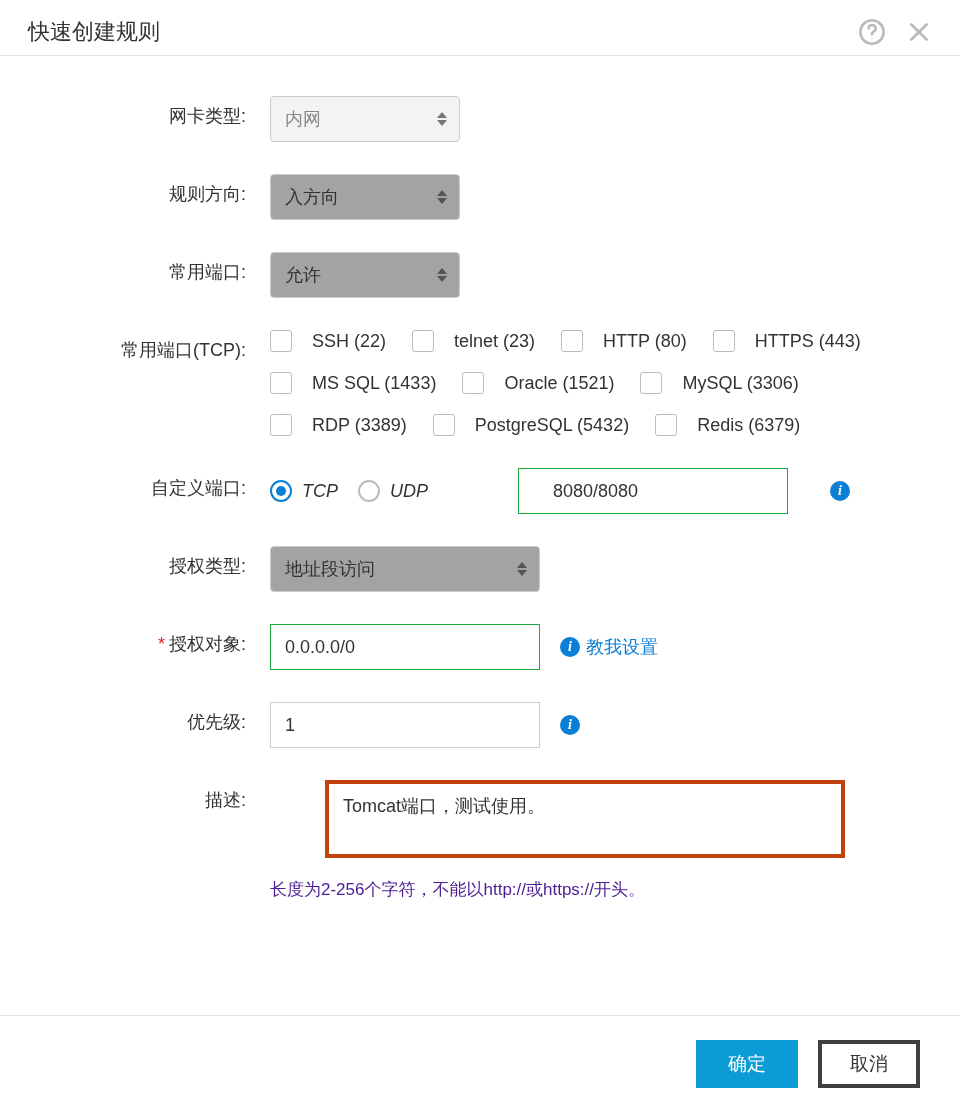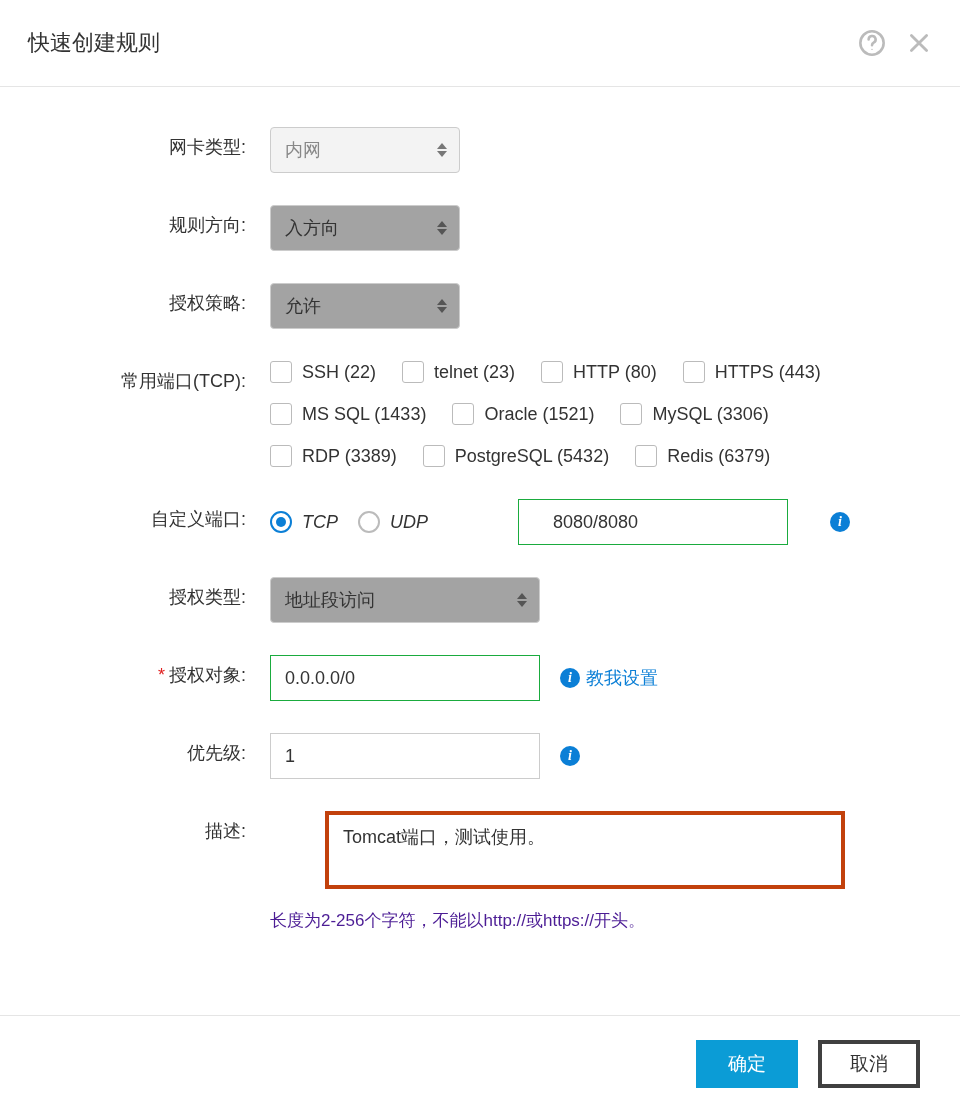--- a/index.html
+++ b/index.html
@@ -1,31 +1,31 @@
 <!DOCTYPE html>
 <html><head>
 <meta charset="utf-8">
 <style>
   * { box-sizing: border-box; margin: 0; padding: 0; }
   body { font-family: -apple-system, "Helvetica Neue", Arial, sans-serif; font-size: 16px; color: #333; background: #fff; width: 960px; height: 1112px; overflow: hidden; }
   .dialog { width: 960px; height: 1112px; display: flex; flex-direction: column; }
-  .header { display: flex; align-items: center; justify-content: space-between; padding: 28px 28px; border-bottom: 1px solid #e5e5e5; }
+  .header { display: flex; align-items: center; justify-content: space-between; padding: 8px 28px; border-bottom: 1px solid #e5e5e5; margin-top: 9px; }
   .header-title { font-size: 22px; color: #333; font-weight: 400; }
   .header-icons { display: flex; align-items: center; gap: 20px; color: #bbb; }
   .icon-btn { cursor: pointer; display: inline-flex; }
   .form-area { flex: 1; overflow: auto; padding: 40px 60px 20px 0; }
   .form-row { display: flex; align-items: flex-start; margin-bottom: 32px; }
   .form-label { width: 270px; text-align: right; padding-right: 24px; color: #333; font-size: 18px; line-height: 40px; }
   .required-star { color: #e02020; margin-right: 4px; font-size: 18px; }
   .form-control { flex: 1; display: flex; align-items: center; flex-wrap: wrap; gap: 10px 20px; }
   .select-box { position: relative; display: inline-flex; align-items: center; border: 1px solid #ccc; border-radius: 4px; height: 46px; padding: 0 40px 0 14px; font-size: 18px; color: #333; background: #a3a3a3; cursor: pointer; min-width: 190px; }
   .select-box.disabled { background: #f3f3f3; color: #888; cursor: not-allowed; }
   .select-arrows { position: absolute; right: 12px; top: 50%; transform: translateY(-50%); display: flex; flex-direction: column; line-height: 0; color: #666; }
   .select-arrows svg { display: block; }
-  .checkbox-item { display: inline-flex; align-items: center; gap: 10px; font-size: 18px; color: #333; cursor: pointer; white-space: nowrap; }
+  .checkbox-item { display: inline-flex; align-items: center; gap: 20px; font-size: 18px; color: #333; cursor: pointer; white-space: nowrap; }
   .checkbox-box { width: 22px; height: 22px; border: 1px solid #bbb; border-radius: 3px; background: #fff; flex: 0 0 auto; }
   .checkbox-rows { display: flex; flex-direction: column; gap: 20px; }
   .checkbox-line { display: flex; flex-wrap: wrap; gap: 26px; align-items: center; }
   .radio-item { display: inline-flex; align-items: center; gap: 10px; font-size: 18px; color: #333; cursor: pointer; font-style: italic; }
   .radio-outer { width: 22px; height: 22px; border-radius: 50%; border: 2px solid #bbb; display: flex; align-items: center; justify-content: center; background: #fff; }
   .radio-item.selected .radio-outer { border-color: #0b7fd6; }
   .radio-inner { width: 10px; height: 10px; border-radius: 50%; background: #0b7fd6; display: none; }
   .radio-item.selected .radio-inner { display: block; }
   .text-input { height: 46px; border: 1px solid #1aab3e; padding: 0 14px; font-size: 18px; color: #333; outline: none; background: #fff; }
   .text-input.plain { border: 1px solid #ccc; }
@@ -96,21 +96,21 @@
               </svg>
             <svg width="10" height="7" viewBox="0 0 10 7">
                 <path d="M5 7L0 1h10z" fill="#555"></path>
               </svg>
           </span>
         </div>
       </div>
     </div>
 
     <div class="form-row">
-      <div class="form-label">授权策略:</div>
+      <div class="form-label">常用端口:</div>
       <div class="form-control">
         <div class="select-box">
           <span>允许</span>
           <span class="select-arrows">
             <svg width="10" height="7" viewBox="0 0 10 7">
                 <path d="M5 0L0 6h10z" fill="#555"></path>
               </svg>
             <svg width="10" height="7" viewBox="0 0 10 7">
                 <path d="M5 7L0 1h10z" fill="#555"></path>
               </svg>

